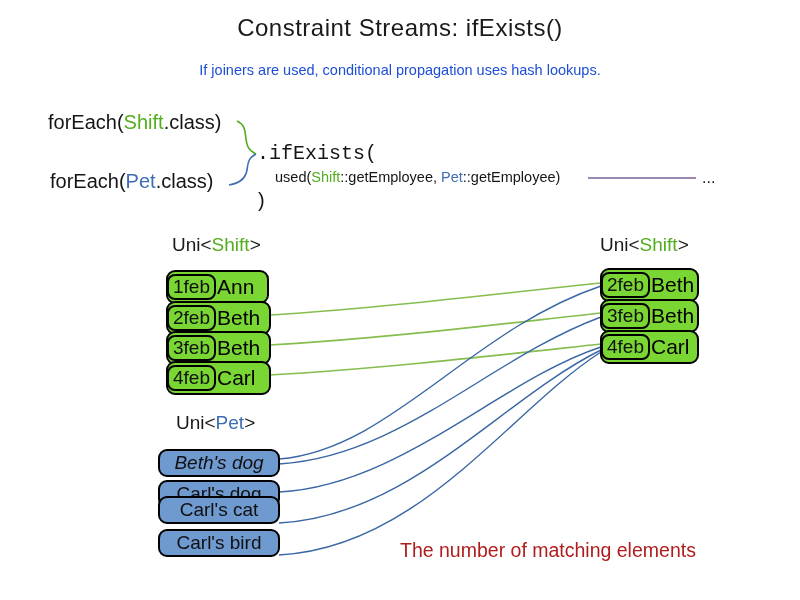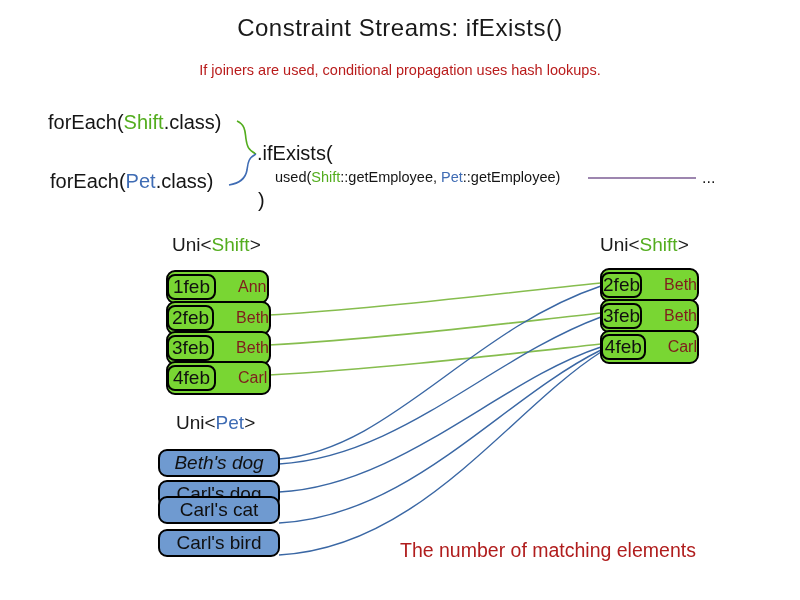--- a/index.html
+++ b/index.html
@@ -20,21 +20,21 @@
     text-align: center;
     font-size: 24px;
     font-weight: 400;
     color: #1a1a1a;
     letter-spacing: 0.5px;
   }
   .subtitle {
     left: 0; right: 0; top: 62px;
     text-align: center;
     font-size: 14.5px;
-    color: #b91c1c;
+    color: #1d4ed8;
   }
 
   .code { font-size: 20px; color: #151515; white-space: pre; }
   .code-small { font-size: 14.5px; color: #151515; white-space: pre; }
   .t-green { color: #53ad1e; }
   .t-blue  { color: #3f6cb4; }
 
   .uni-header { font-size: 19px; color: #1a1a1a; white-space: pre; }
 
   .shift-row {
@@ -52,23 +52,23 @@
     justify-content: center;
     height: 26px;
     width: 49px;
     margin-left: -1px;
     border: 2px solid #000;
     border-radius: 8px;
     font-size: 19px;
     color: #101010;
   }
   .emp-name {
-    font-size: 16px;
-    color: #7f1d1d;
-    margin-left: 22px;
+    font-size: 21px;
+    color: #000000;
+    margin-left: 1px;
     white-space: nowrap;
   }
 
   .pet-row {
     display: flex;
     align-items: center;
     justify-content: center;
     width: 122px;
     height: 28px;
     background: #6f9ad0;
@@ -119,21 +119,21 @@
     <path d="M279,555 C420,548 510,410 601,352" fill="none" stroke="#3a67a4" stroke-width="1.4"></path>
   </svg>
 
   <div class="abs title">Constraint Streams: ifExists()</div>
   <div class="abs subtitle">If joiners are used, conditional propagation uses hash lookups.</div>
 
   <div class="abs code" style="left:50px; top:170px;"><span>forEach(</span><span class="t-blue">Pet</span><span>.class)</span></div>
 
   <div class="abs code" style="left:48px; top:111px;"><span>forEach(</span><span class="t-green">Shift</span><span>.class)</span></div>
 
-  <div class="abs code" style="left:257px; top:142px;">.ifExists(</div>
+  <div class="abs code" style="left:257px; top:142px;font-family:Liberation Mono, monospace;">.ifExists(</div>
 
   <div class="abs code-small" style="left:275px; top:169px;"><span>used(</span><span class="t-green">Shift</span><span>::getEmployee, </span><span class="t-blue">Pet</span><span>::getEmployee)</span></div>
 
   <div class="abs code" style="left:258px; top:189px;">)</div>
 
   <div class="abs ellipsis" style="left:702px; top:169px;">...</div>
 
   <div class="abs uni-header" style="left:172px; top:234px;"><span>Uni&lt;</span><span class="t-green">Shift</span><span>&gt;</span></div>
 
   <div class="abs shift-row" style="left:166px; top:270px; width:103px;">

